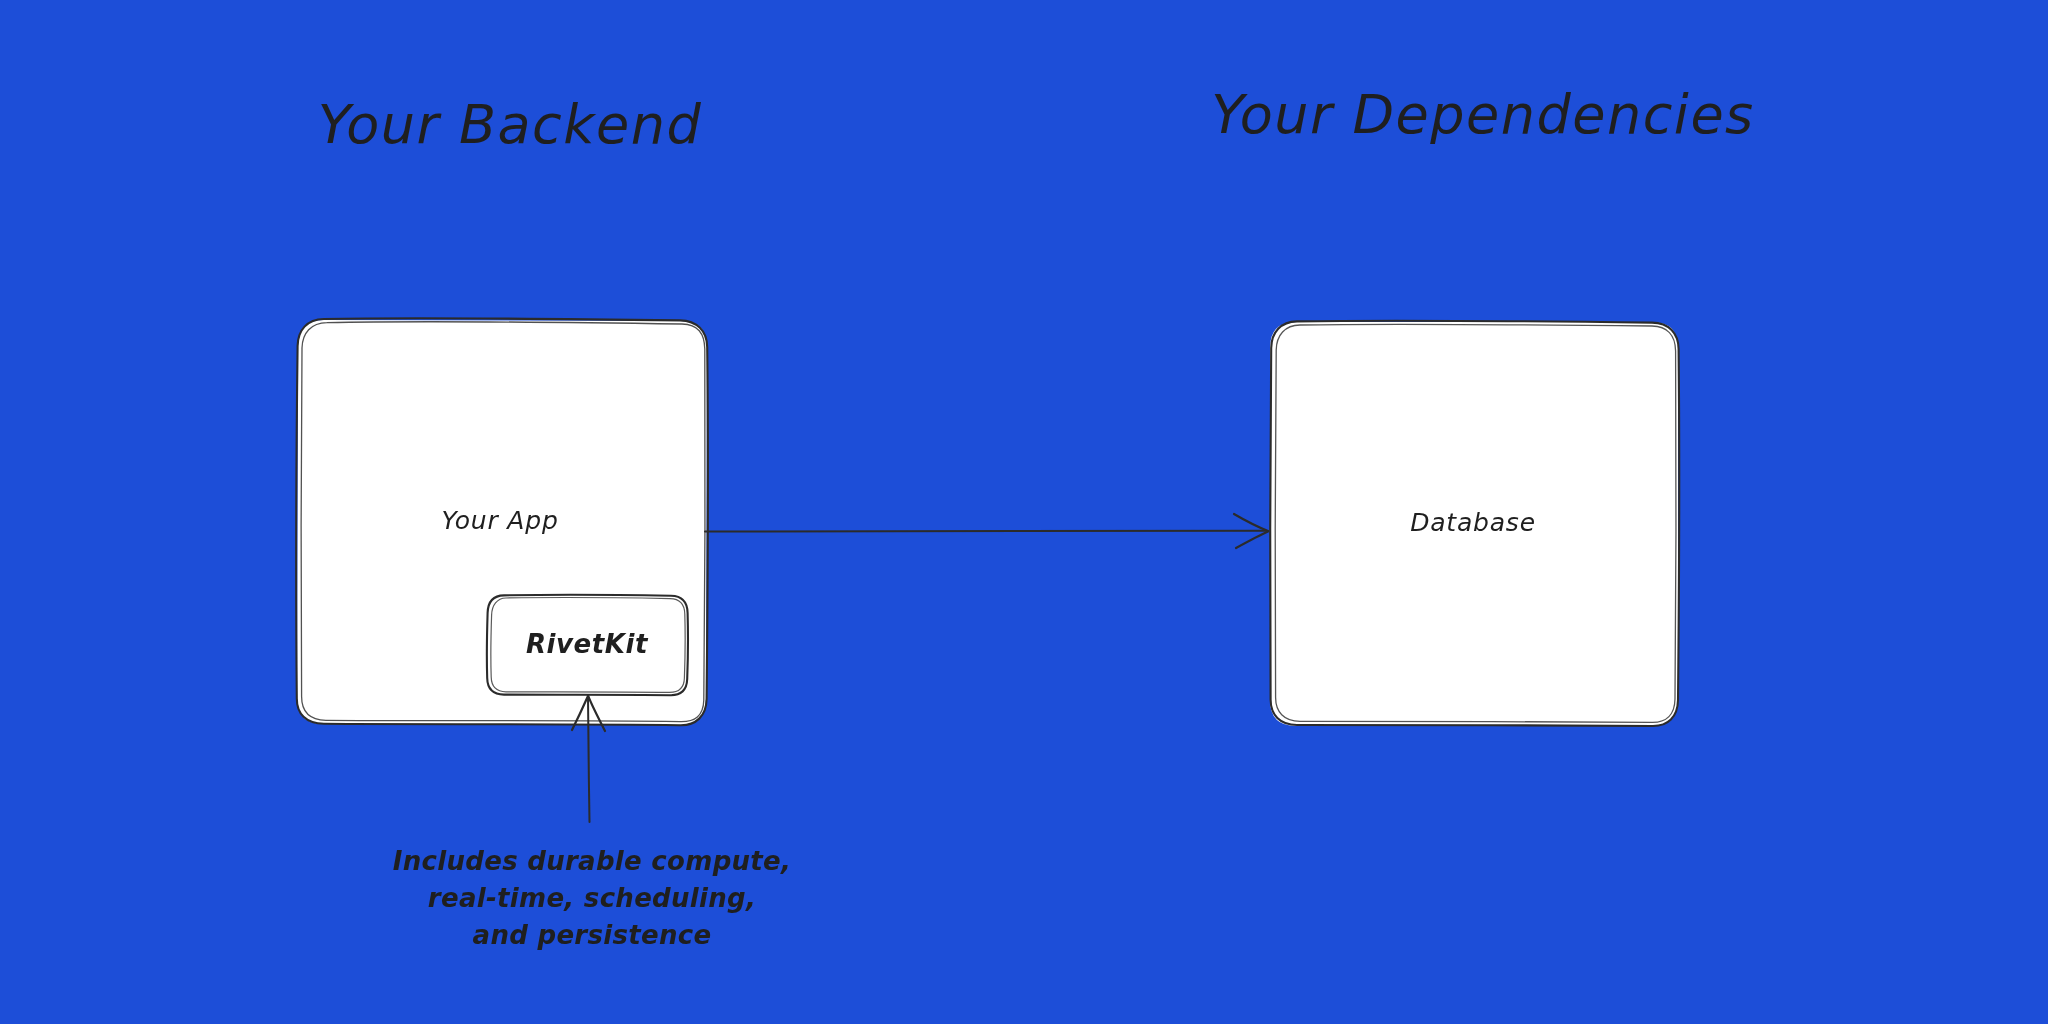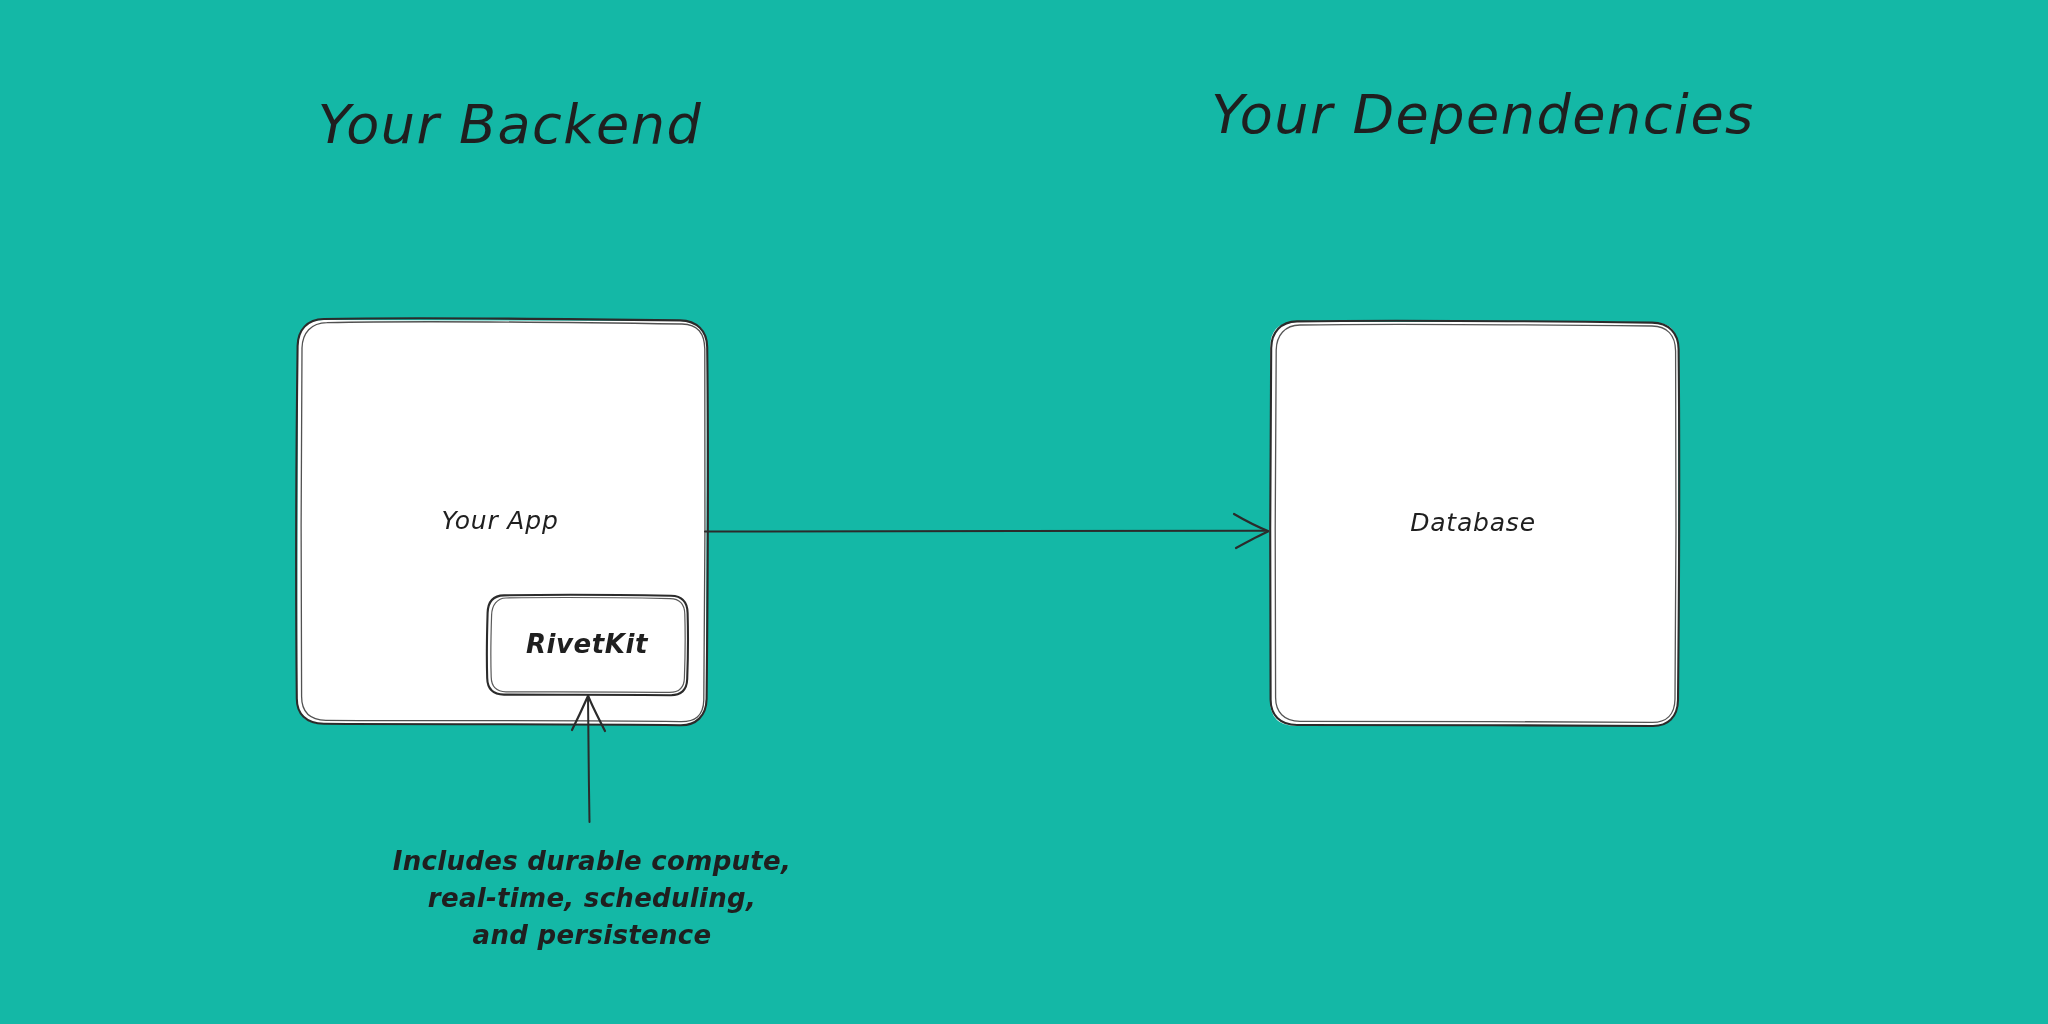--- a/index.html
+++ b/index.html
@@ -11,21 +11,21 @@
   body {
     width: 2048px;
     height: 1024px;
     overflow: hidden;
     font-family: "DejaVu Sans", sans-serif;
   }
   #canvas {
     position: relative;
     width: 2048px;
     height: 1024px;
-    background: #14b8a6;
+    background: #1d4ed8;
   }
   svg.layer {
     position: absolute;
     left: 0;
     top: 0;
     width: 2048px;
     height: 1024px;
   }
   .hand {
     font-family: "DejaVu Sans", sans-serif;

